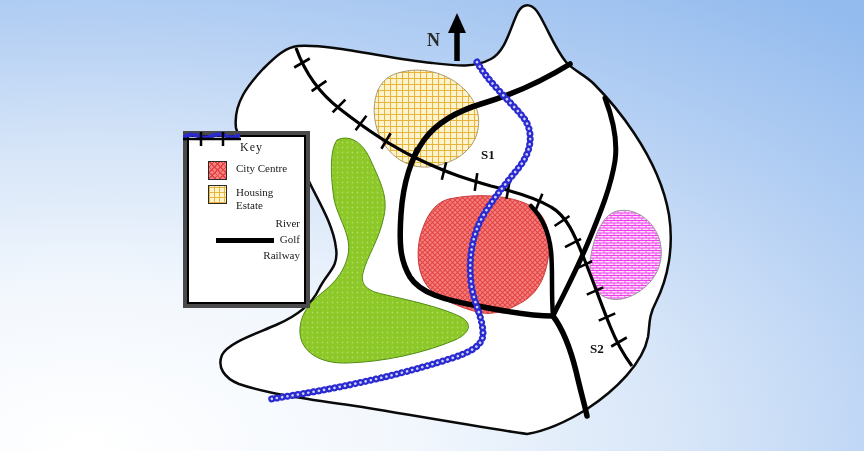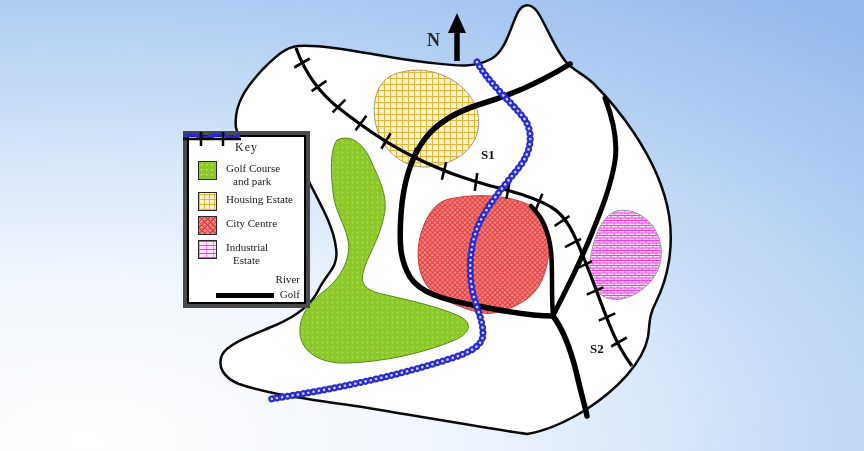--- a/index.html
+++ b/index.html
@@ -11,21 +11,21 @@
   }
   .stage svg{position:absolute;left:0;top:0;}
   
   .legend{
     position:absolute;left:183px;top:131px;width:127px;height:177px;
     background:#4a4a4a;box-sizing:border-box;padding:4px;
   }
   .legend-inner{
     width:100%;height:100%;box-sizing:border-box;background:#fff;
     border:2px solid #000;outline:1px solid #fff;outline-offset:-3px;
-    padding:3px 4px 2px 4px;overflow:hidden;
+    padding:3px 4px 2px 14px;overflow:hidden;
   }
   .legend-title{text-align:center;font-size:12px;color:#222;margin-bottom:6px;letter-spacing:1px;}
   .lrow{display:flex;align-items:flex-start;margin-bottom:5px;}
   .lrow.compact{margin-bottom:2px;align-items:center;justify-content:flex-end;}
   .swatch{width:17px;height:17px;border:1px solid #2a2a2a;flex:0 0 auto;margin-right:9px;margin-left:5px;}
   .swatch.golf{background-color:#8cc828;background-image:radial-gradient(#b8de66 1px,transparent 1px);background-size:5px 5px;}
   .swatch.housing{background-color:#fdf3cd;
     background-image:repeating-linear-gradient(0deg,#e8b43a 0 1px,transparent 1px 5px),
                      repeating-linear-gradient(90deg,#e8b43a 0 1px,transparent 1px 5px);}
   .swatch.city{background-color:#f8807c;
@@ -145,45 +145,31 @@
     <text x="427" y="46" font-size="18" font-weight="600" fill="#2b2b2b" font-family="Liberation Serif, DejaVu Serif, serif">N</text>
 
     <text x="481" y="159" font-size="13" font-weight="700" fill="#111" font-family="Liberation Serif, DejaVu Serif, serif">S1</text>
     <text x="590" y="353" font-size="13" font-weight="700" fill="#111" font-family="Liberation Serif, DejaVu Serif, serif">S2</text>
   </svg>
 
   <div class="legend">
     <div class="legend-inner">
       <div class="legend-title">Key</div>
 
+
       <div class="lrow">
-        <span class="swatch golf"></span>
-        <span class="llabel">
-          <span>Golf Course</span>
-          <span class="line2">and park</span>
-        </span>
+        <span class="swatch city"></span>
+        <span class="llabel">City Centre</span>
       </div>
 
       <div class="lrow">
         <span class="swatch housing"></span>
         <span class="llabel">Housing Estate</span>
       </div>
 
-      <div class="lrow">
-        <span class="swatch city"></span>
-        <span class="llabel">City Centre</span>
-      </div>
-
-      <div class="lrow">
-        <span class="swatch industrial"></span>
-        <span class="llabel">
-          <span>Industrial</span>
-          <span class="line2">Estate</span>
-        </span>
-      </div>
 
       <div class="lrow compact">
         <svg class="lsym" width="58" height="10">
           <path d="M1,6 Q8,2 15,5 T29,5 T43,5 T57,4" fill="none" stroke="#2a2ad0" stroke-width="4.5" stroke-dasharray="0.1 3.6" stroke-linecap="round"></path>
         </svg>
         <span class="llabel">River</span>
       </div>
 
       <div class="lrow compact">
         <span class="lsym roadline"></span>

